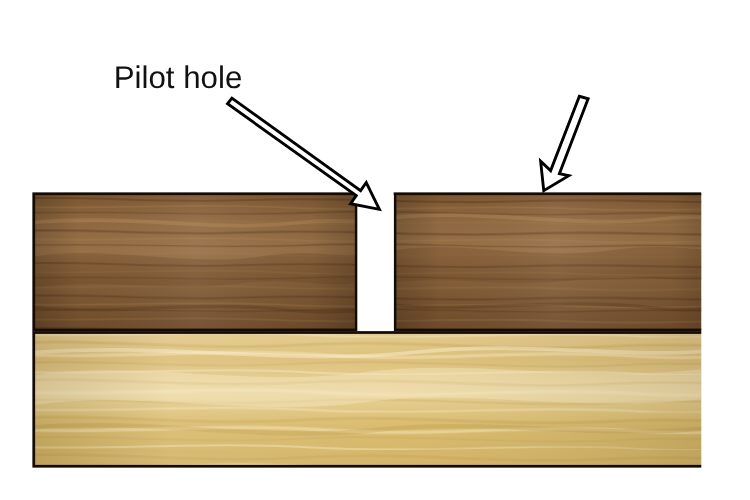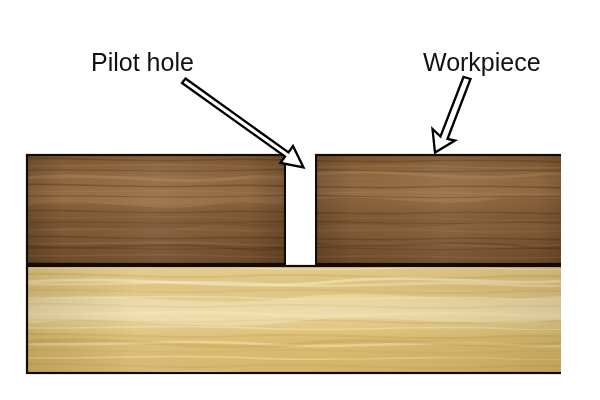--- a/index.html
+++ b/index.html
@@ -150,15 +150,14 @@
       <path d="M185.5,78.5 L288.5,152.5 L293.0,146.0 L303.5,167.5 L280.5,163.0 L285.0,156.5 L182.0,83.0 Z" fill="#ffffff" stroke="#000000" stroke-width="2.3" stroke-linejoin="miter"></path>
     </g>
 
     <g>
       <path d="M470.5,79.0 L447.5,139.0 L455.0,140.5 L435.0,152.5 L432.5,129.0 L440.5,136.5 L463.5,77.0 Z" fill="#ffffff" stroke="#000000" stroke-width="2.3" stroke-linejoin="miter"></path>
     </g>
   </svg>
 
   <div class="label" id="label-pilot-hole">Pilot hole</div>
 
-  <div class="label" id="label-workpiece">Workpiece</div>
 
 </div>
 
 </body></html>

